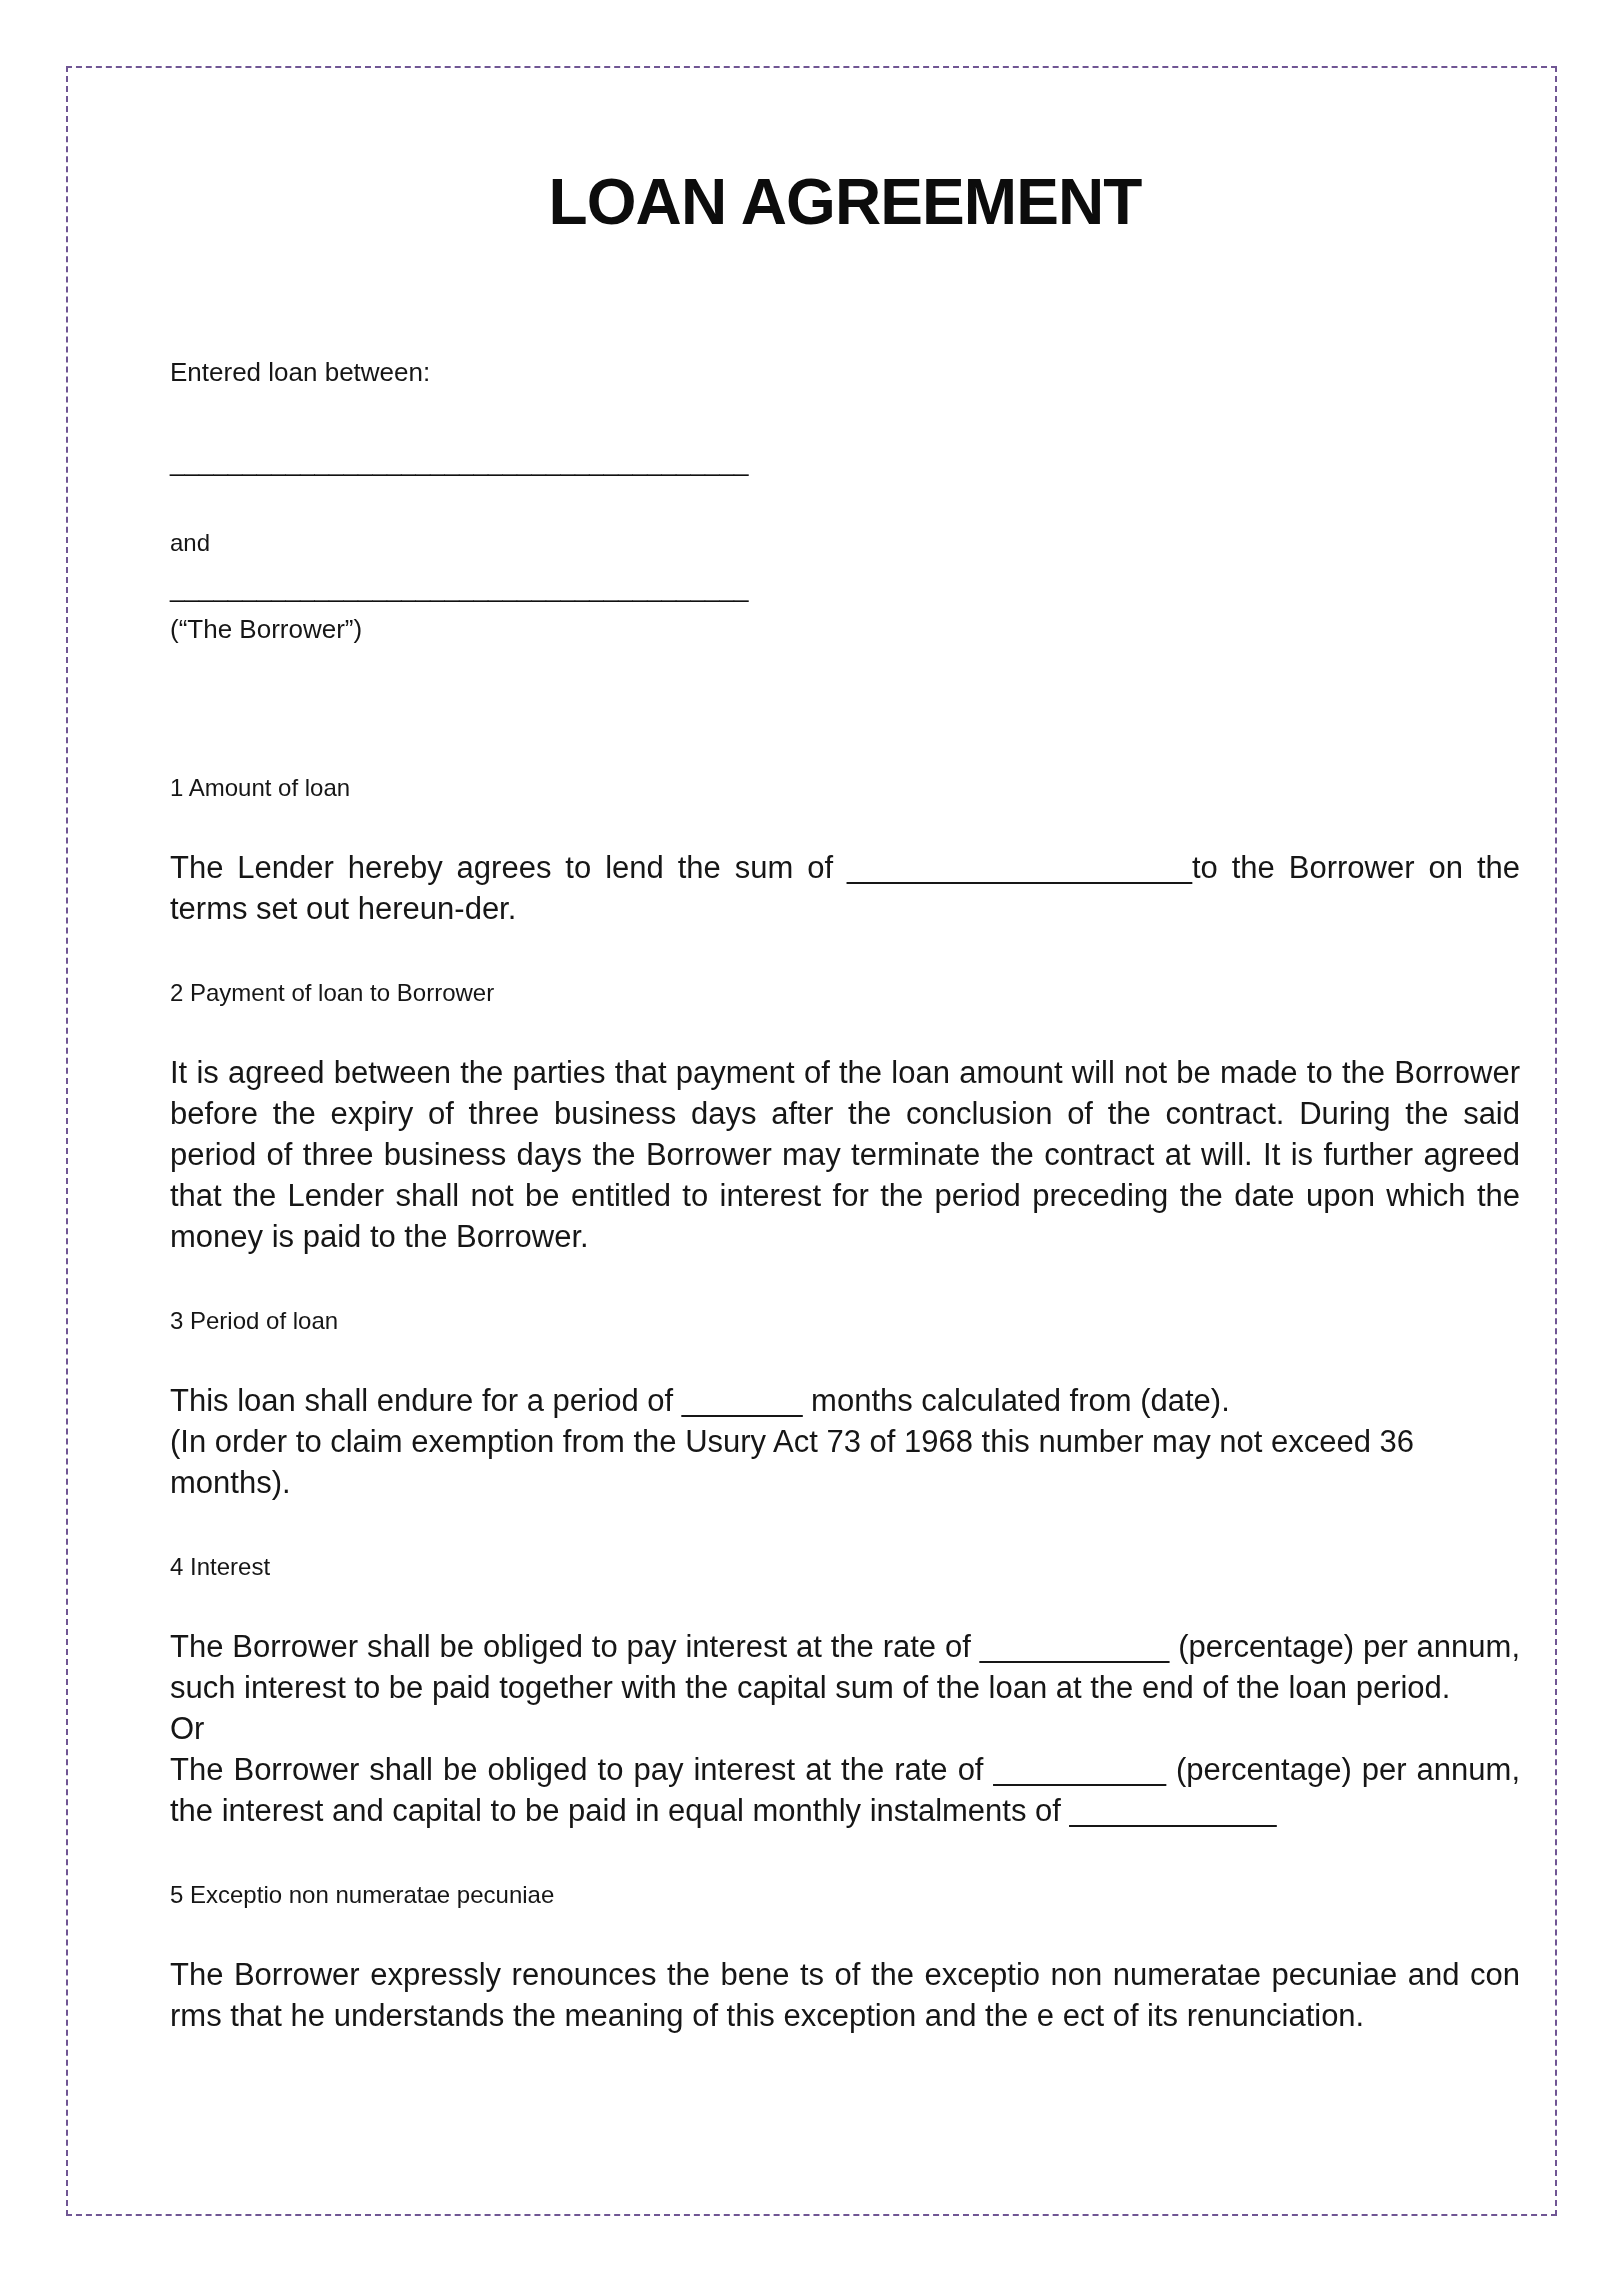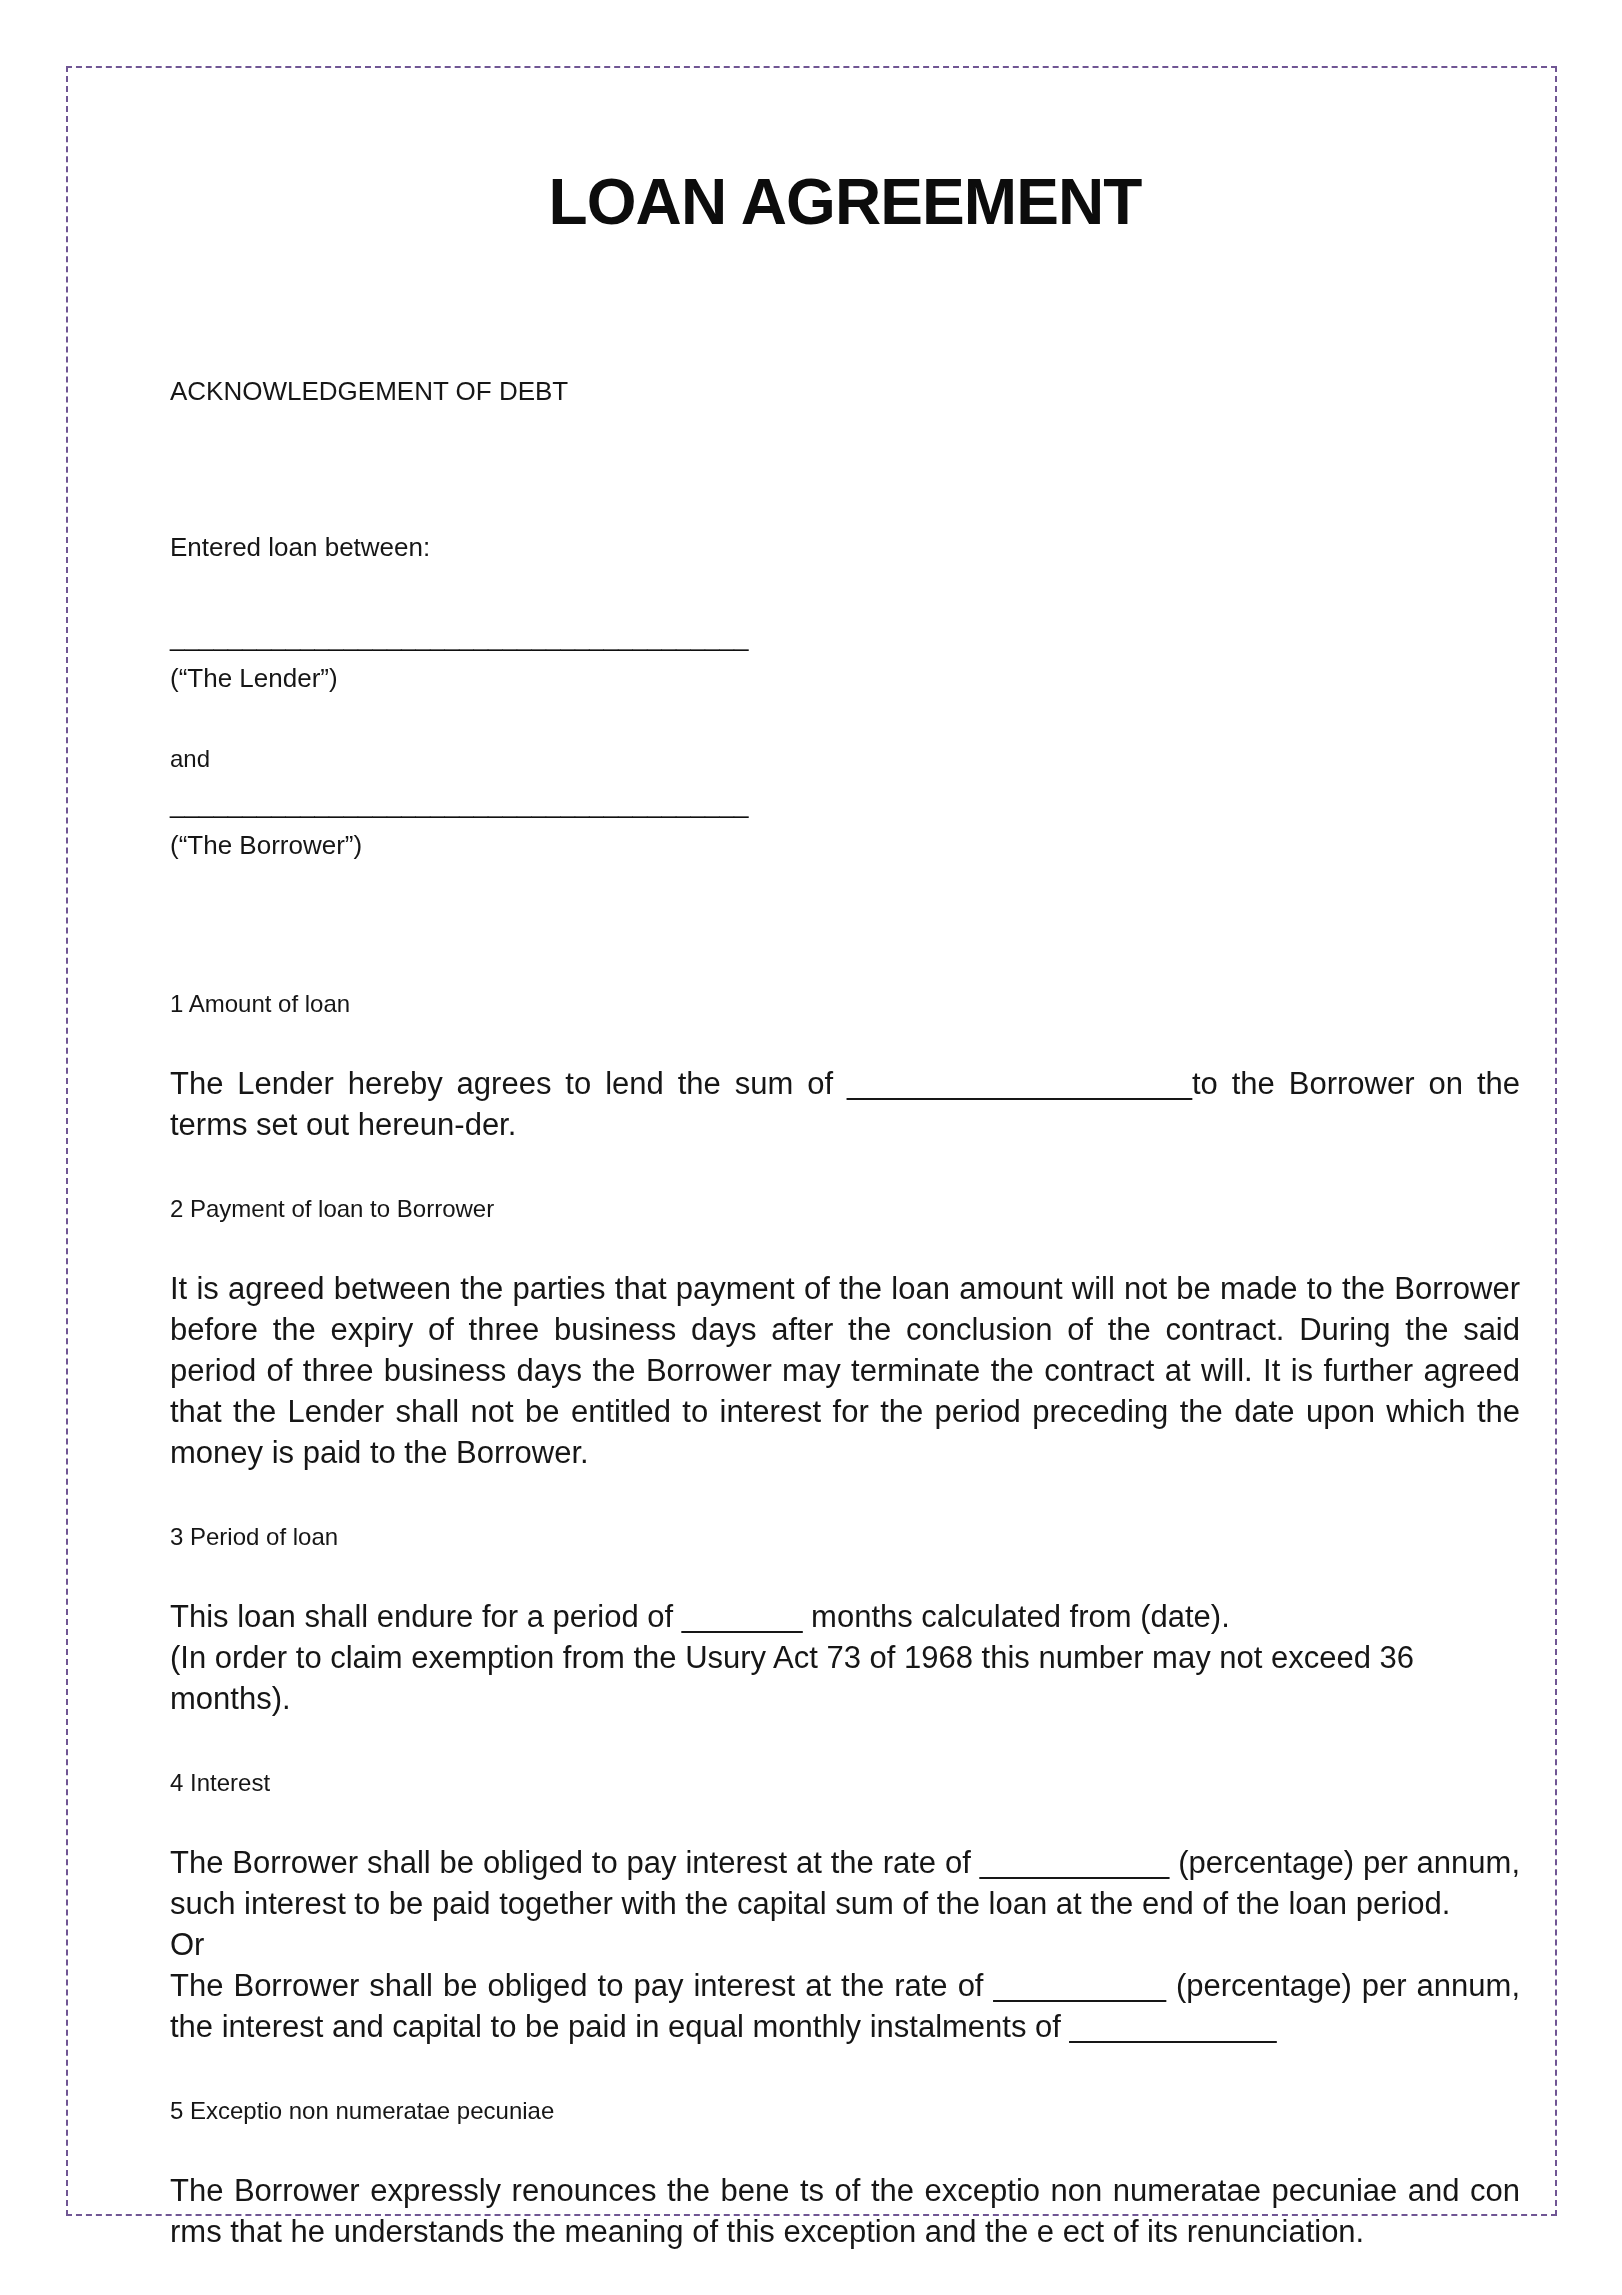--- a/index.html
+++ b/index.html
@@ -89,26 +89,24 @@
 </style>
 </head>
 <body>
 
 <div class="page">
   <div class="page-border"></div>
   <div class="content">
 
     <h1 class="title">LOAN AGREEMENT</h1>
 
-    <p class="subtitle">ACKNOWLEDGEMENT OF DEBT</p>
 
     <p class="entered">Entered loan between:</p>
 
     <p class="blank-line lender">________________________________________</p>
-    <p class="party-label">(“The Lender”)</p>
 
     <p class="conjunction">and</p>
 
     <p class="blank-line borrower">________________________________________</p>
     <p class="party-label">(“The Borrower”)</p>
 
     <p class="heading first">1 Amount of loan</p>
     <p class="para justify">The Lender hereby agrees to lend the sum of ____________________to the Borrower on the terms set out hereun-der.</p>
 
     <p class="heading">2 Payment of loan to Borrower</p>

